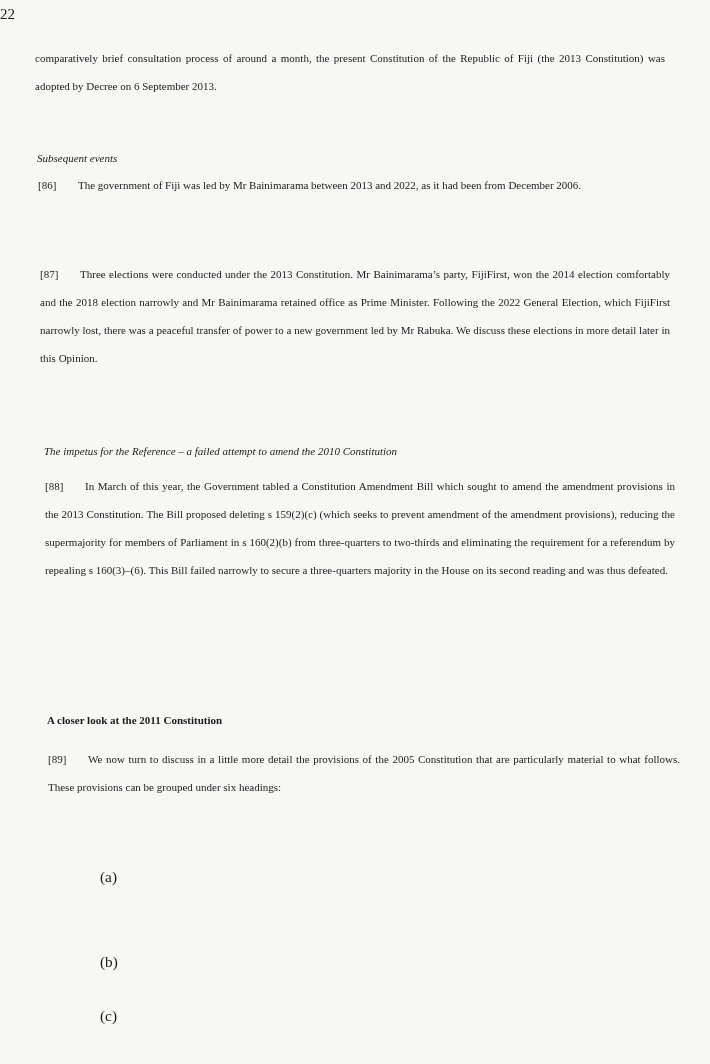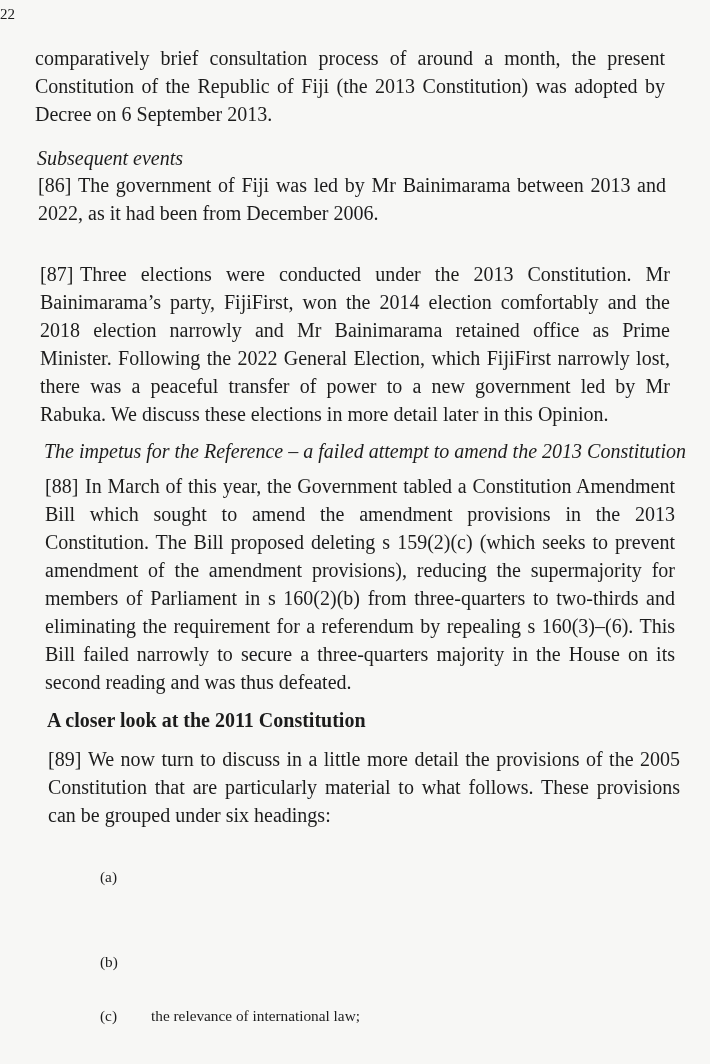--- a/index.html
+++ b/index.html
@@ -7,21 +7,21 @@
     width: 710px; height: 1064px; overflow: hidden;
     background: #f7f7f5;
     font-family: "Liberation Serif", "DejaVu Serif", serif;
     color: #1c1c1c;
     position: relative;
   }
   .page-number {
     position: absolute; top: 6px; left: 0; width: 710px;
     font-size: 15px;
   }
-  .block { position: absolute; font-size: 20px; line-height: 28px; }
+  .block { position: absolute; font-size: 11px; line-height: 28px; }
   .justify { text-align: justify; text-align-last: left; }
   .heading-italic { font-style: italic; }
   .heading-bold { font-weight: bold; }
   .para-num { display: inline-block; width: 40px; }
   .list-item { position: absolute; font-size: 15.3px; line-height: 28px; }
   .list-item .label { position: absolute; left: 0; top: 0; }
   .list-item .text { position: absolute; left: 49px; top: 0; width: 535px; }
 </style>
 </head>
 <body>
@@ -33,21 +33,21 @@
 <div class="block heading-italic" style="top:144px; left:37px;">Subsequent events</div>
 
 <div class="block justify" style="top:171px; left:38px; width:628px;">
   <span class="para-num">[86]</span><span>The government of Fiji was led by Mr Bainimarama between 2013 and 2022, as it had been from December 2006.</span>
 </div>
 
 <div class="block justify" style="top:260px; left:40px; width:630px;">
   <span class="para-num">[87]</span><span>Three elections were conducted under the 2013 Constitution. Mr Bainimarama’s party, FijiFirst, won the 2014 election comfortably and the 2018 election narrowly and Mr Bainimarama retained office as Prime Minister.  Following the 2022 General Election, which FijiFirst narrowly lost, there was a peaceful transfer of power to a new government led by Mr Rabuka.  We discuss these elections in more detail later in this Opinion.</span>
 </div>
 
-<div class="block heading-italic" style="top:437px; left:44px;">The impetus for the Reference – a failed attempt to amend the 2013 Constitution</div>
+<div class="block heading-italic" style="top:437px; left:44px;">The impetus for the Reference – a failed attempt to amend the 2010 Constitution</div>
 
 <div class="block justify" style="top:472px; left:45px; width:630px;">
   <span class="para-num">[88]</span><span>In March of this year, the Government tabled a Constitution Amendment Bill which sought to amend the amendment provisions in the 2013 Constitution.  The Bill proposed deleting s 159(2)(c) (which seeks to prevent amendment of the amendment provisions), reducing the supermajority for members of Parliament in s 160(2)(b) from three-quarters to two-thirds and eliminating the requirement for a referendum by repealing s 160(3)–(6).  This Bill failed narrowly to secure a three-quarters majority in the House on its second reading and was thus defeated.</span>
 </div>
 
 <div class="block heading-bold" style="top:706px; left:47px;">A closer look at the 2011 Constitution</div>
 
 <div class="block justify" style="top:745px; left:48px; width:632px;">
   <span class="para-num">[89]</span><span>We now turn to discuss in a little more detail the provisions of the 2005 Constitution that are particularly material to what follows.  These provisions can be grouped under six headings:</span>
 </div>
@@ -55,14 +55,13 @@
 <div class="list-item" style="top:863px; left:100px; width:590px; height:60px;">
   <span class="label">(a)</span>
 </div>
 
 <div class="list-item" style="top:948px; left:100px; width:590px; height:30px;">
   <span class="label">(b)</span>
 </div>
 
 <div class="list-item" style="top:1002px; left:100px; width:590px; height:30px;">
   <span class="label">(c)</span>
-  <span class="text" style="left:51px;">the relevance of international law;</span>
 </div>
 
 </body></html>

